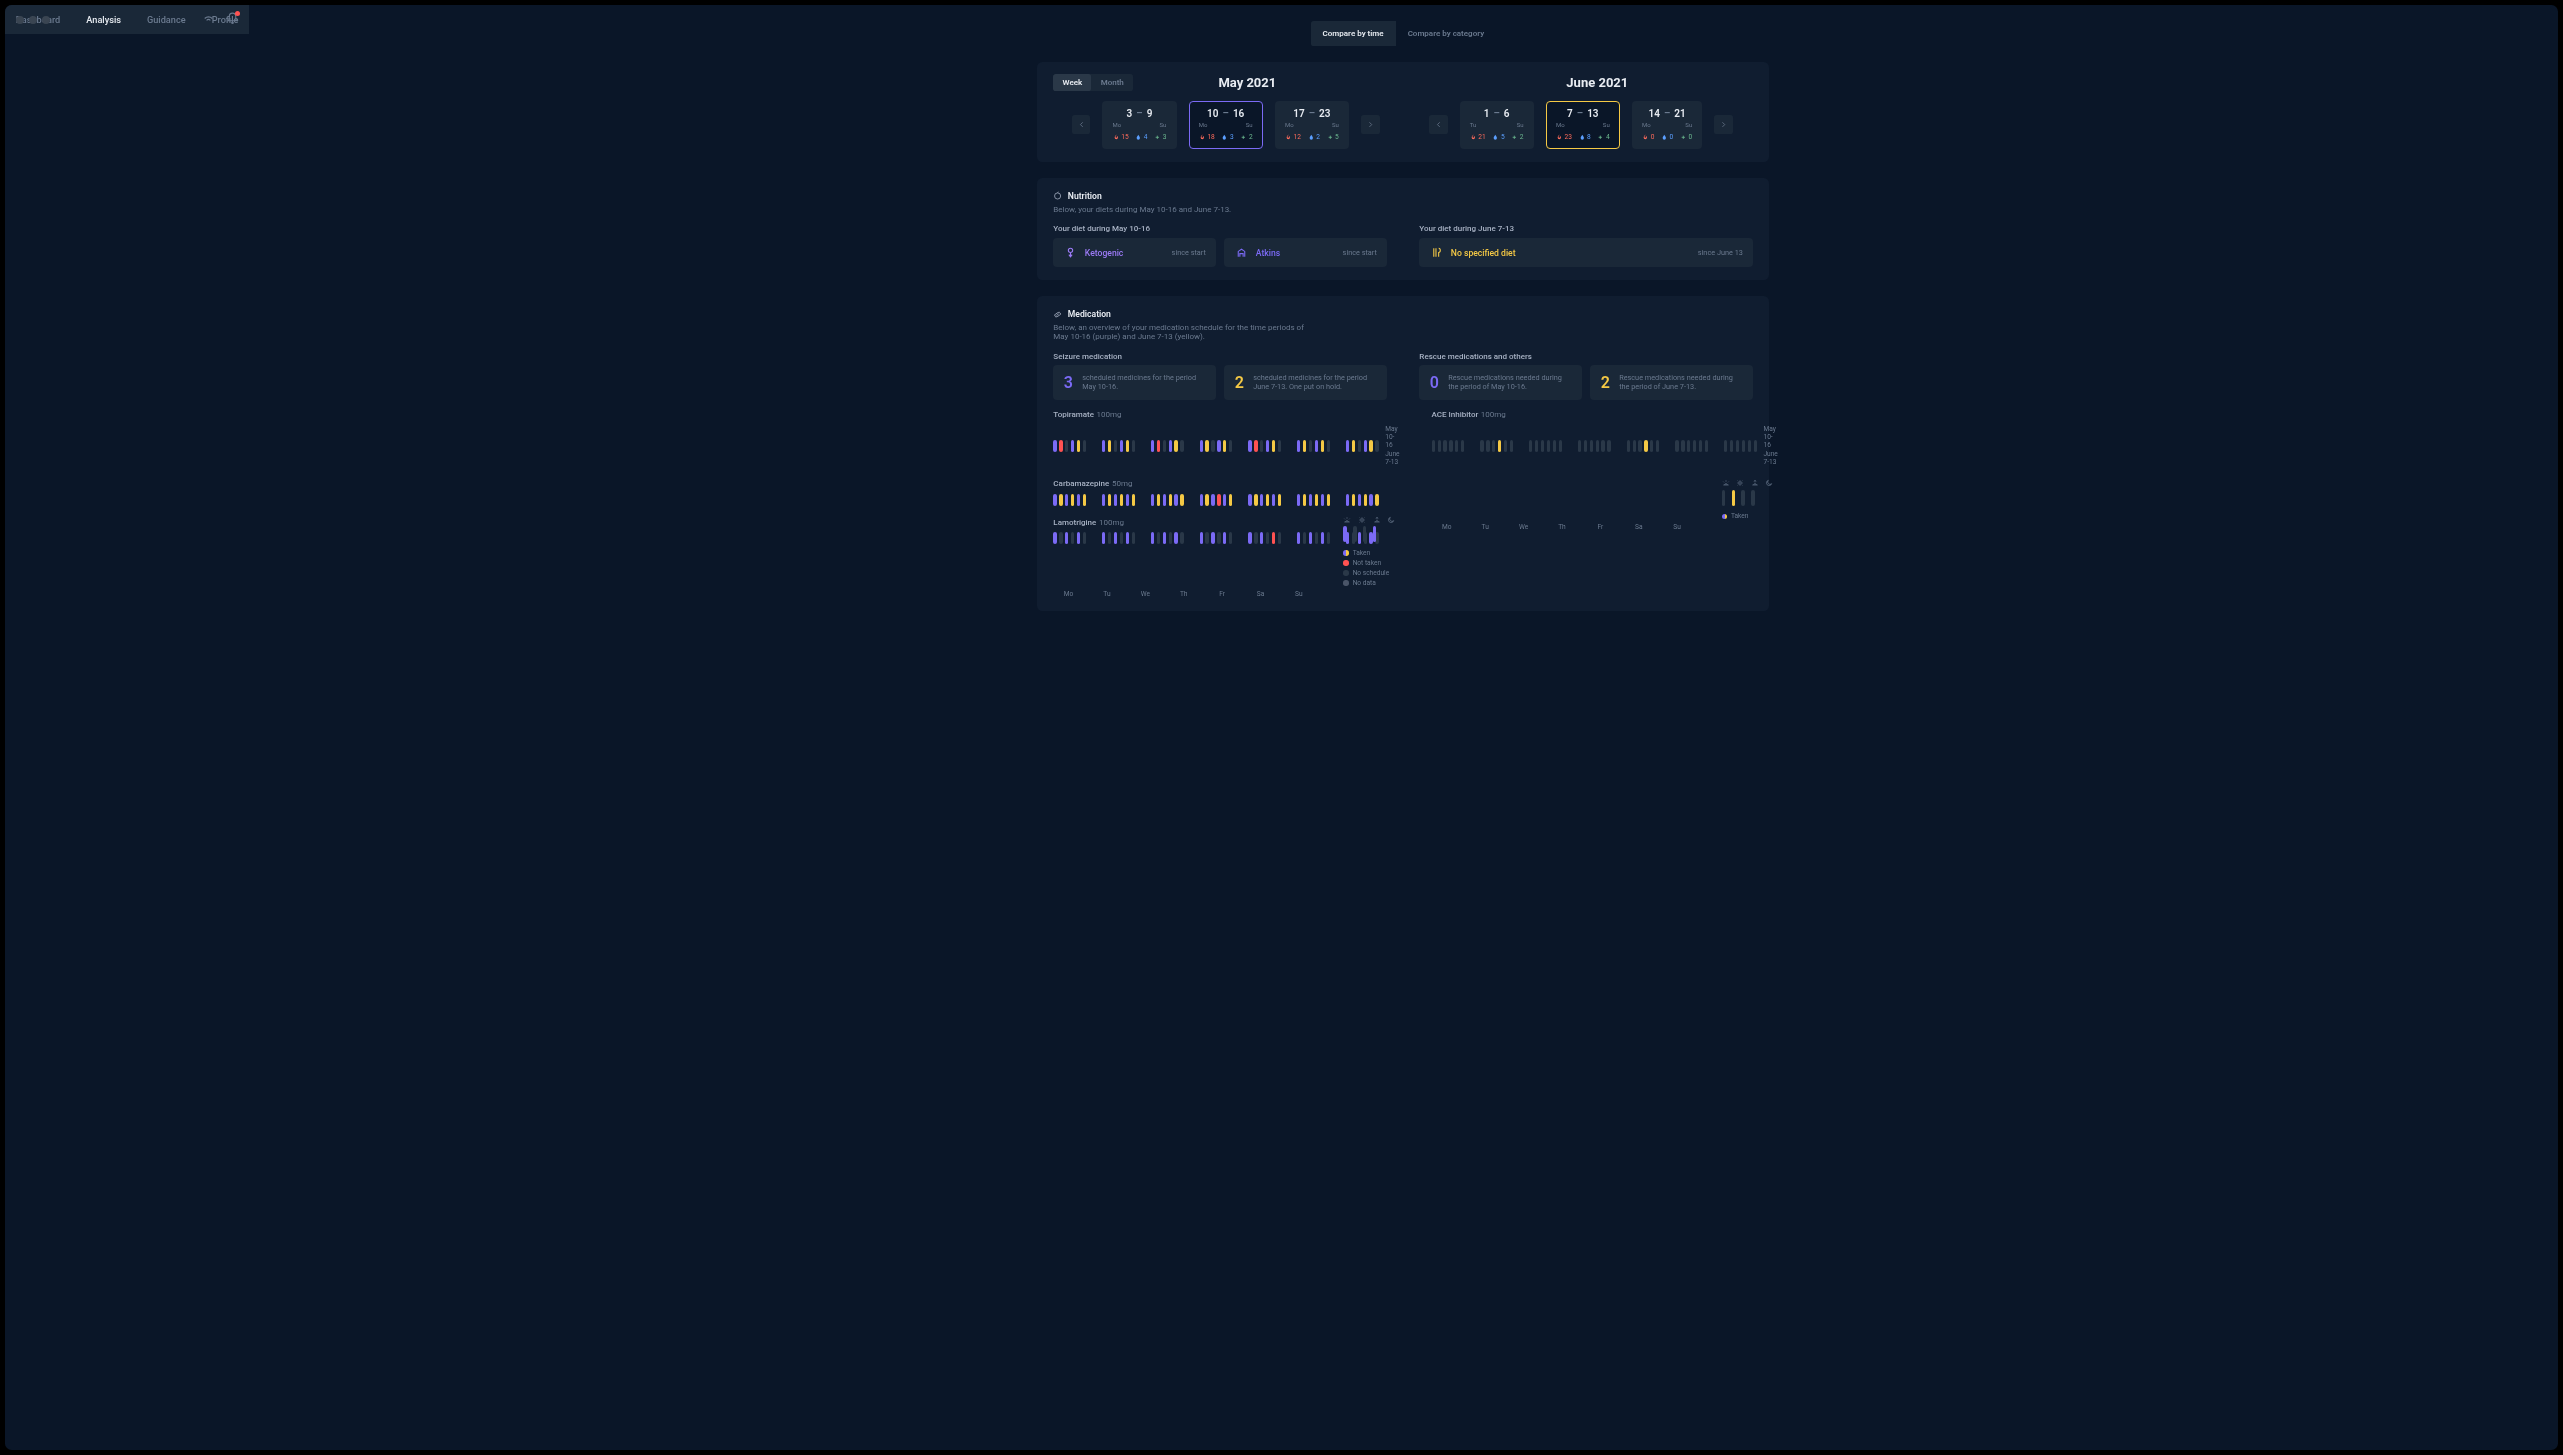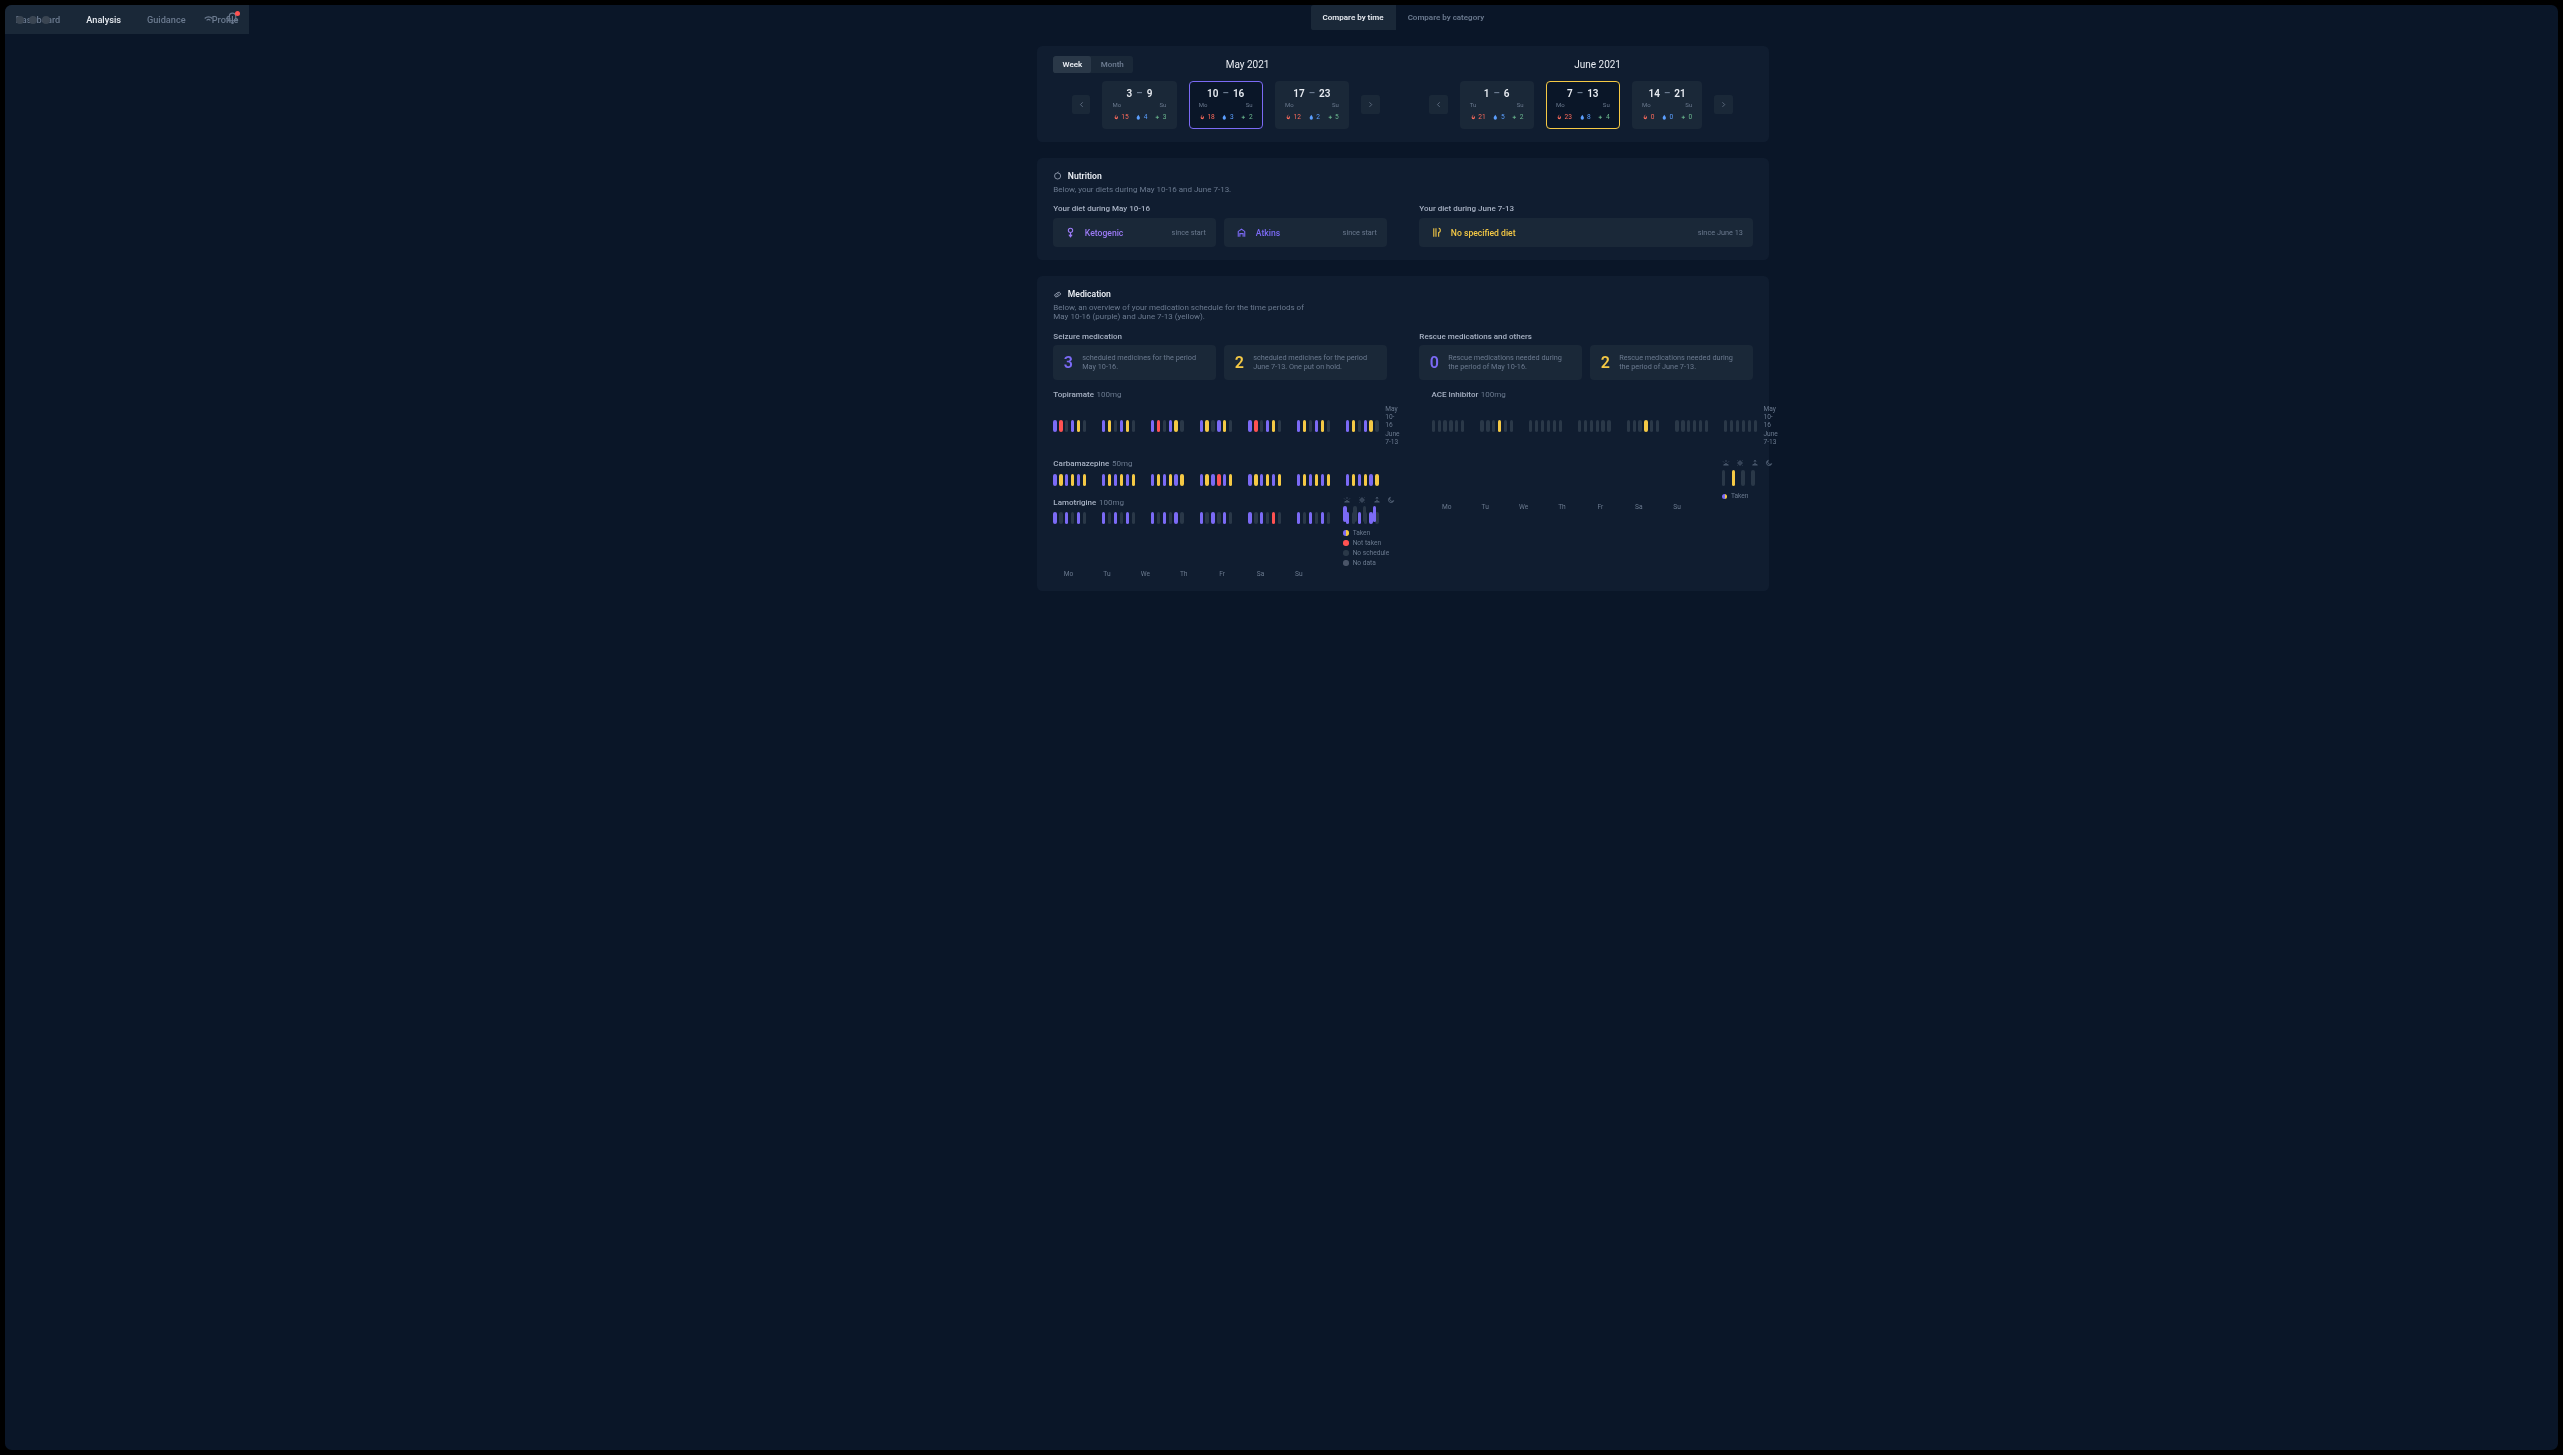--- a/index.html
+++ b/index.html
@@ -9,36 +9,36 @@
 .traffic-lights { display: flex; gap: 5.3px; position: absolute; left: 10.5px; }
 .traffic-lights span { width: 8px; height: 8px; border-radius: 50%; background: #3a4552; }
 .nav-tabs { display: flex; gap: 26px; margin: 0 auto; }
 .nav-tab { color: #6b7a8f; font-size: 9.2px; font-weight: 500; cursor: pointer; }
 .nav-tab.active { color: #e8ecf2; }
 .titlebar-right { position: absolute; right: 10.5px; display: flex; gap: 10.5px; align-items: center; }
 .icon-wifi, .icon-bell { width: 13px; height: 13px; color: #6b7a8f; }
 .notif-badge { position: absolute; top: -1.3px; right: -1.3px; width: 5.3px; height: 5.3px; background: #ff5252; border-radius: 50%; }
 .bell-wrap { position: relative; }
 
-.content { flex: 1; overflow-y: auto; padding: 0 0; }
+.content { flex: 1; overflow-y: auto; padding: 16px 0; }
 .compare-bar { display: flex; justify-content: center; gap: 0; margin-bottom: 16px; }
 .compare-btn { background: #1a2838; color: #e8ecf2; font-size: 8px; font-weight: 600; padding: 8px 12px; border: none; cursor: pointer; }
 .compare-btn:first-child { border-radius: 2.6px 0 0 2.6px; }
 .compare-btn.inactive { background: transparent; color: #6b7a8f; border-radius: 0 2.6px 2.6px 0; }
 
 .panel { background: #101d30; border-radius: 5.3px; margin: 0 auto 16px; max-width: 732px; padding: 13px 16px; }
 
 
 .week-panel { display: flex; flex-direction: column; }
 .range-toggle-row { display: flex; align-items: center; margin-bottom: 10.5px; position: relative; }
 .range-seg { display: flex; background: #1a2838; border-radius: 2.6px; overflow: hidden; position: absolute; left: 0; }
 .range-seg button { background: transparent; border: none; color: #6b7a8f; font-size: 8px; font-weight: 600; padding: 4px 9.2px; cursor: pointer; }
 .range-seg button.active { background: #2a3848; color: #e8ecf2; border-radius: 2.6px; }
 .month-labels { display: flex; justify-content: space-around; flex: 1; }
-.month-label { color: #e8ecf2; font-size: 10px; font-weight: 400; margin-left: 40px; }
+.month-label { color: #e8ecf2; font-size: 13px; font-weight: 700; margin-left: 40px; }
 
 .weeks-row { display: flex; align-items: center; gap: 10.5px; }
 .weeks-group { display: flex; align-items: center; gap: 12px; flex: 1; justify-content: center; }
 .chevron { width: 18.5px; height: 18.5px; background: #1a2838; border: none; border-radius: 2.6px; display: flex; align-items: center; justify-content: center; color: #6b7a8f; cursor: pointer; }
 .week-card { background: #1a2838; border-radius: 4px; padding: 6.6px 9.2px; min-width: 65px; text-align: center; cursor: pointer; border: 1.3px solid transparent; }
 .week-card.selected-purple { border-color: #7b6af5; background: #0a1628; }
 .week-card.selected-yellow { border-color: #f5c945; background: #0a1628; }
 .wc-dates { color: #e8ecf2; font-size: 10px; font-weight: 600; }
 .wc-dates .dash { color: #6b7a8f; margin: 0 4px; }
 .wc-days { display: flex; justify-content: space-between; font-size: 6px; color: #6b7a8f; margin-top: 1.3px; }

